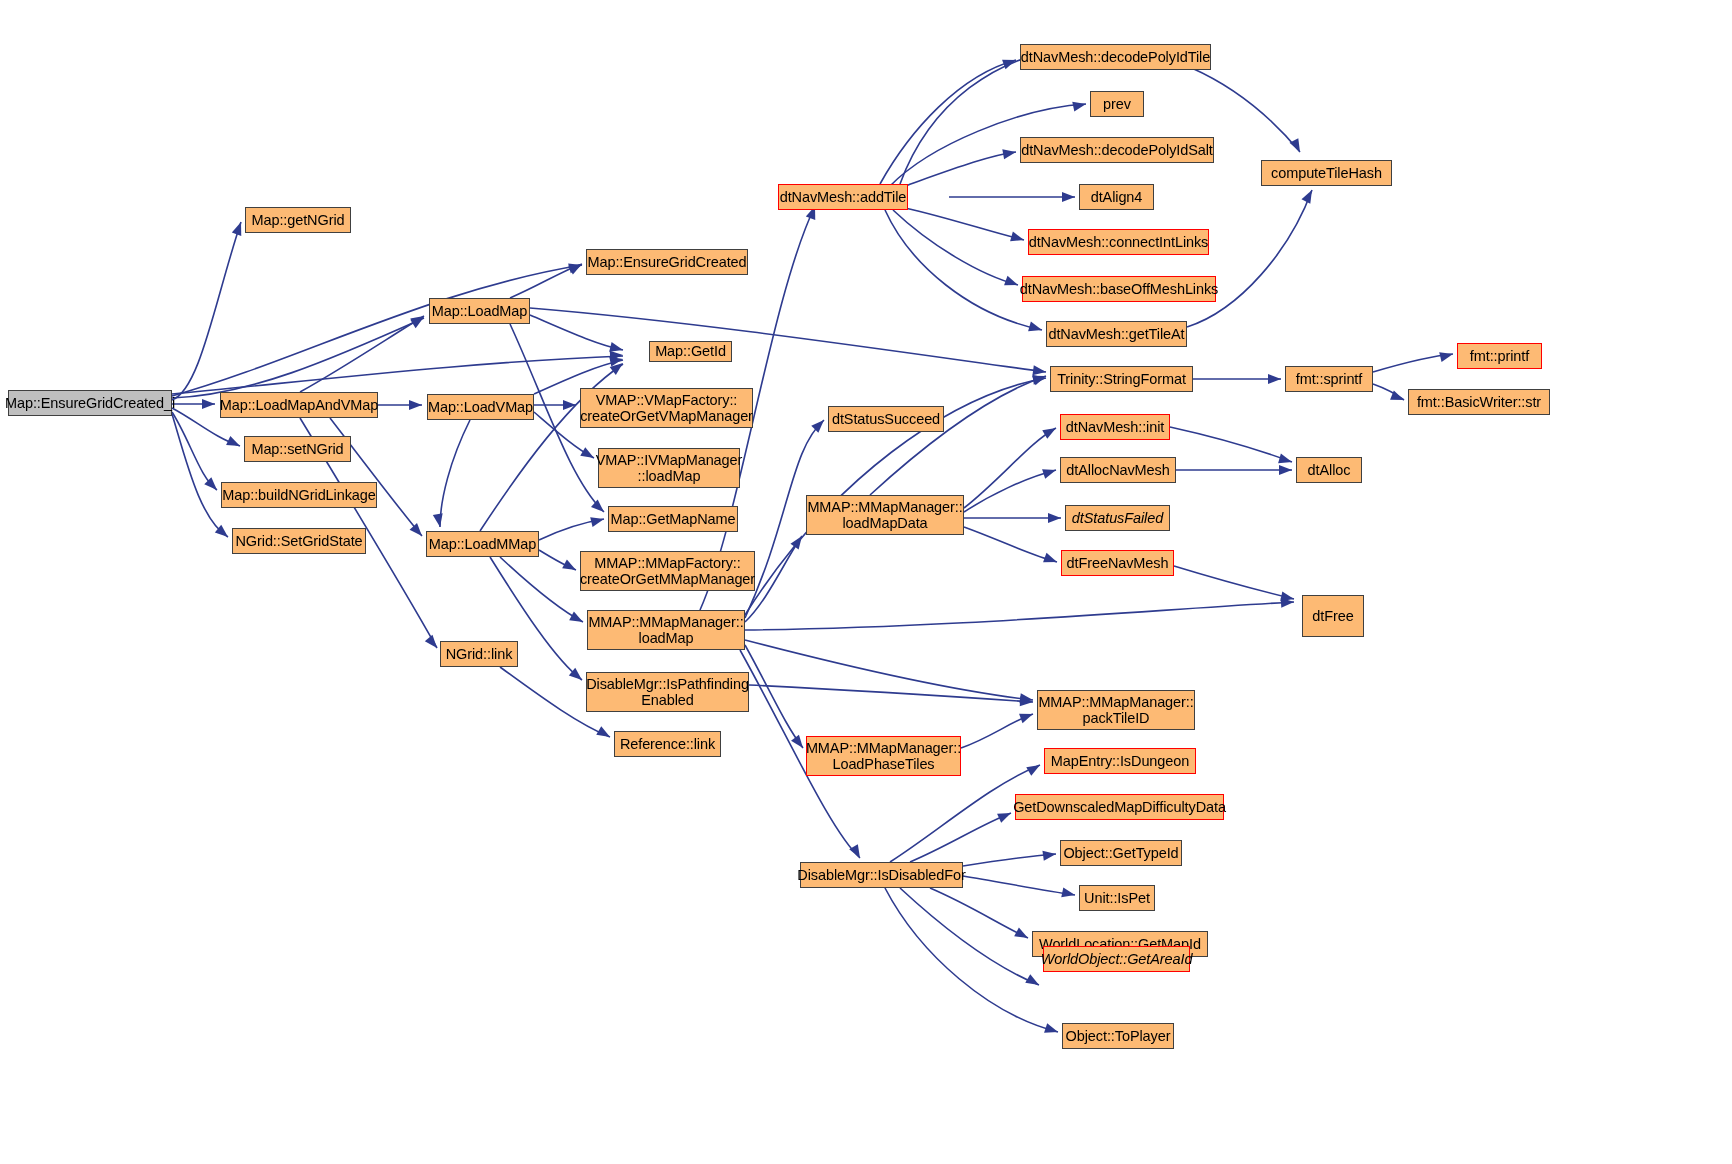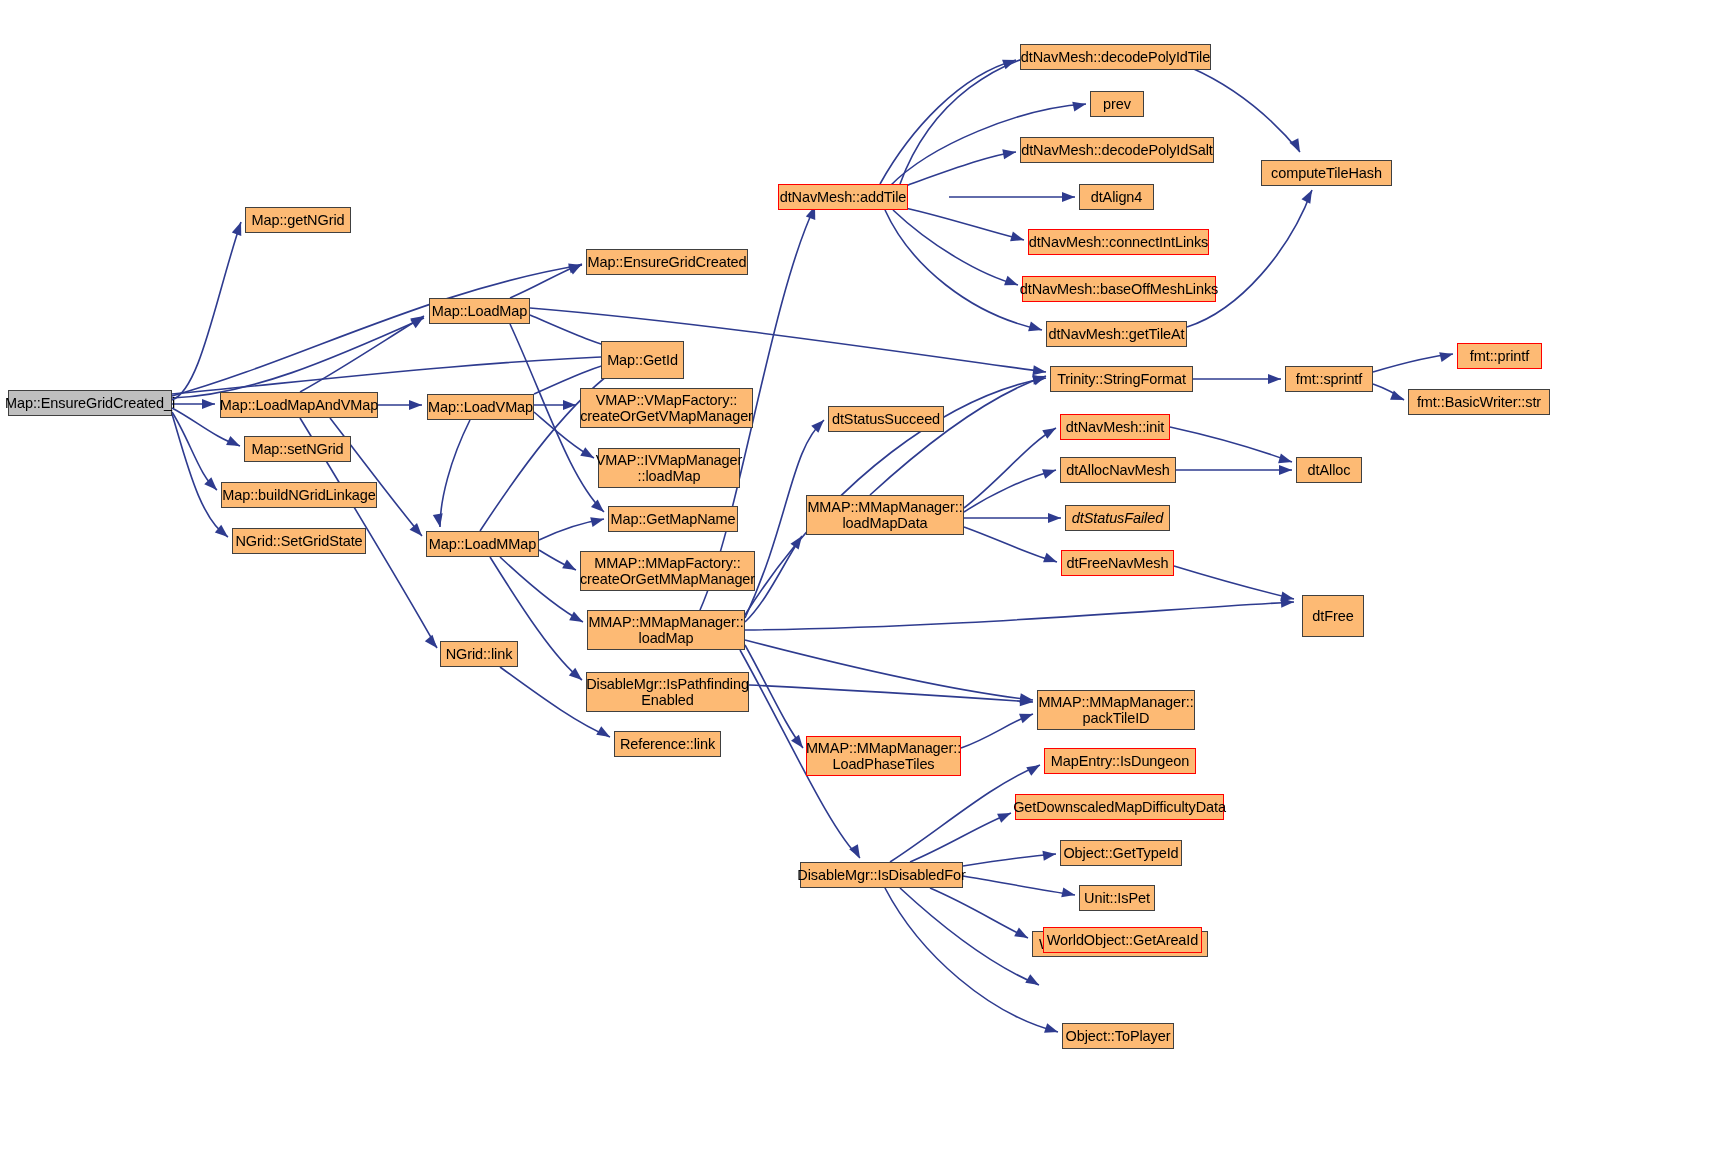--- a/index.html
+++ b/index.html
@@ -191,21 +191,21 @@
         <polygon points="0,0 -13,-5 -13,5" class="arrowhead" transform="translate(1028,938) rotate(28)"></polygon>
         <polygon points="0,0 -13,-5 -13,5" class="arrowhead" transform="translate(1039,985) rotate(30)"></polygon>
         <polygon points="0,0 -13,-5 -13,5" class="arrowhead" transform="translate(1058,1032) rotate(18)"></polygon>
       </g>
   </svg>
   <div id="nodes-layer">
       <div class="node-box root" style="left: 8px; top: 390px; width: 164px; height: 26px;">Map::EnsureGridCreated_i</div>
       <div class="node-box" style="left: 245px; top: 207px; width: 106px; height: 26px;">Map::getNGrid</div>
       <div class="node-box" style="left: 586px; top: 249px; width: 162px; height: 26px;">Map::EnsureGridCreated</div>
       <div class="node-box" style="left: 429px; top: 298px; width: 101px; height: 26px;">Map::LoadMap</div>
-      <div class="node-box" style="left: 601px; top: 341px; width: 83px; height: 38px;">Map::GetId</div>
+      <div class="node-box" style="left: 649px; top: 341px; width: 83px; height: 21px;">Map::GetId</div>
       <div class="node-box" style="left: 220px; top: 392px; width: 158px; height: 26px;">Map::LoadMapAndVMap</div>
       <div class="node-box" style="left: 427px; top: 394px; width: 107px; height: 26px;">Map::LoadVMap</div>
       <div class="node-box" style="left: 580px; top: 388px; width: 173px; height: 40px;">VMAP::VMapFactory::
 createOrGetVMapManager</div>
       <div class="node-box" style="left: 244px; top: 436px; width: 107px; height: 26px;">Map::setNGrid</div>
       <div class="node-box" style="left: 598px; top: 448px; width: 142px; height: 40px;">VMAP::IVMapManager
 ::loadMap</div>
       <div class="node-box" style="left: 221px; top: 482px; width: 156px; height: 26px;">Map::buildNGridLinkage</div>
       <div class="node-box" style="left: 608px; top: 506px; width: 130px; height: 26px;">Map::GetMapName</div>
       <div class="node-box" style="left: 232px; top: 528px; width: 134px; height: 26px;">NGrid::SetGridState</div>
@@ -242,17 +242,17 @@
       <div class="node-box" style="left: 1302px; top: 595px; width: 62px; height: 42px; text-align: center;">dtFree</div>
       <div class="node-box" style="left: 1037px; top: 690px; width: 158px; height: 40px;">MMAP::MMapManager::
 packTileID</div>
       <div class="node-box red" style="left: 806px; top: 736px; width: 155px; height: 40px;">MMAP::MMapManager::
 LoadPhaseTiles</div>
       <div class="node-box red" style="left: 1044px; top: 748px; width: 152px; height: 26px;">MapEntry::IsDungeon</div>
       <div class="node-box red" style="left: 1015px; top: 794px; width: 209px; height: 26px;">GetDownscaledMapDifficultyData</div>
       <div class="node-box" style="left: 1060px; top: 840px; width: 122px; height: 26px;">Object::GetTypeId</div>
       <div class="node-box" style="left: 1079px; top: 885px; width: 76px; height: 26px;">Unit::IsPet</div>
       <div class="node-box" style="left: 1032px; top: 931px; width: 176px; height: 26px;">WorldLocation::GetMapId</div>
-      <div class="node-box red" style="left: 1043px; top: 927px; width: 159px; height: 26px;">WorldObject::GetAreaId</div>
+      <div class="node-box red" style="left: 1043px; top: 946px; width: 147px; height: 26px; font-style: italic;">WorldObject::GetAreaId</div>
       <div class="node-box" style="left: 1062px; top: 1023px; width: 112px; height: 26px;">Object::ToPlayer</div>
       <div class="node-box" style="left: 800px; top: 862px; width: 163px; height: 26px;">DisableMgr::IsDisabledFor</div>
     </div>
 </div>
 
 </body></html>

